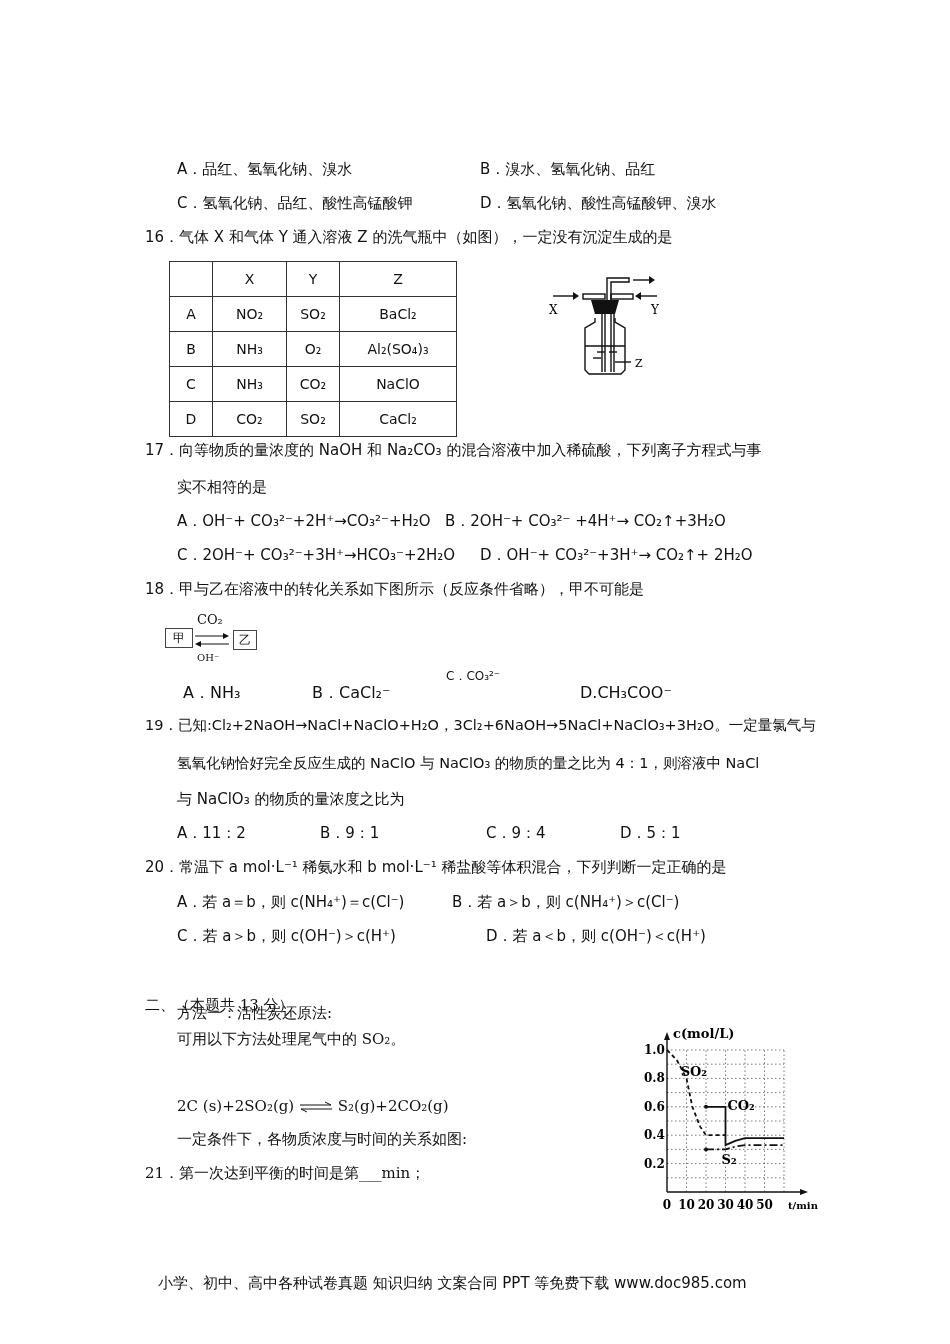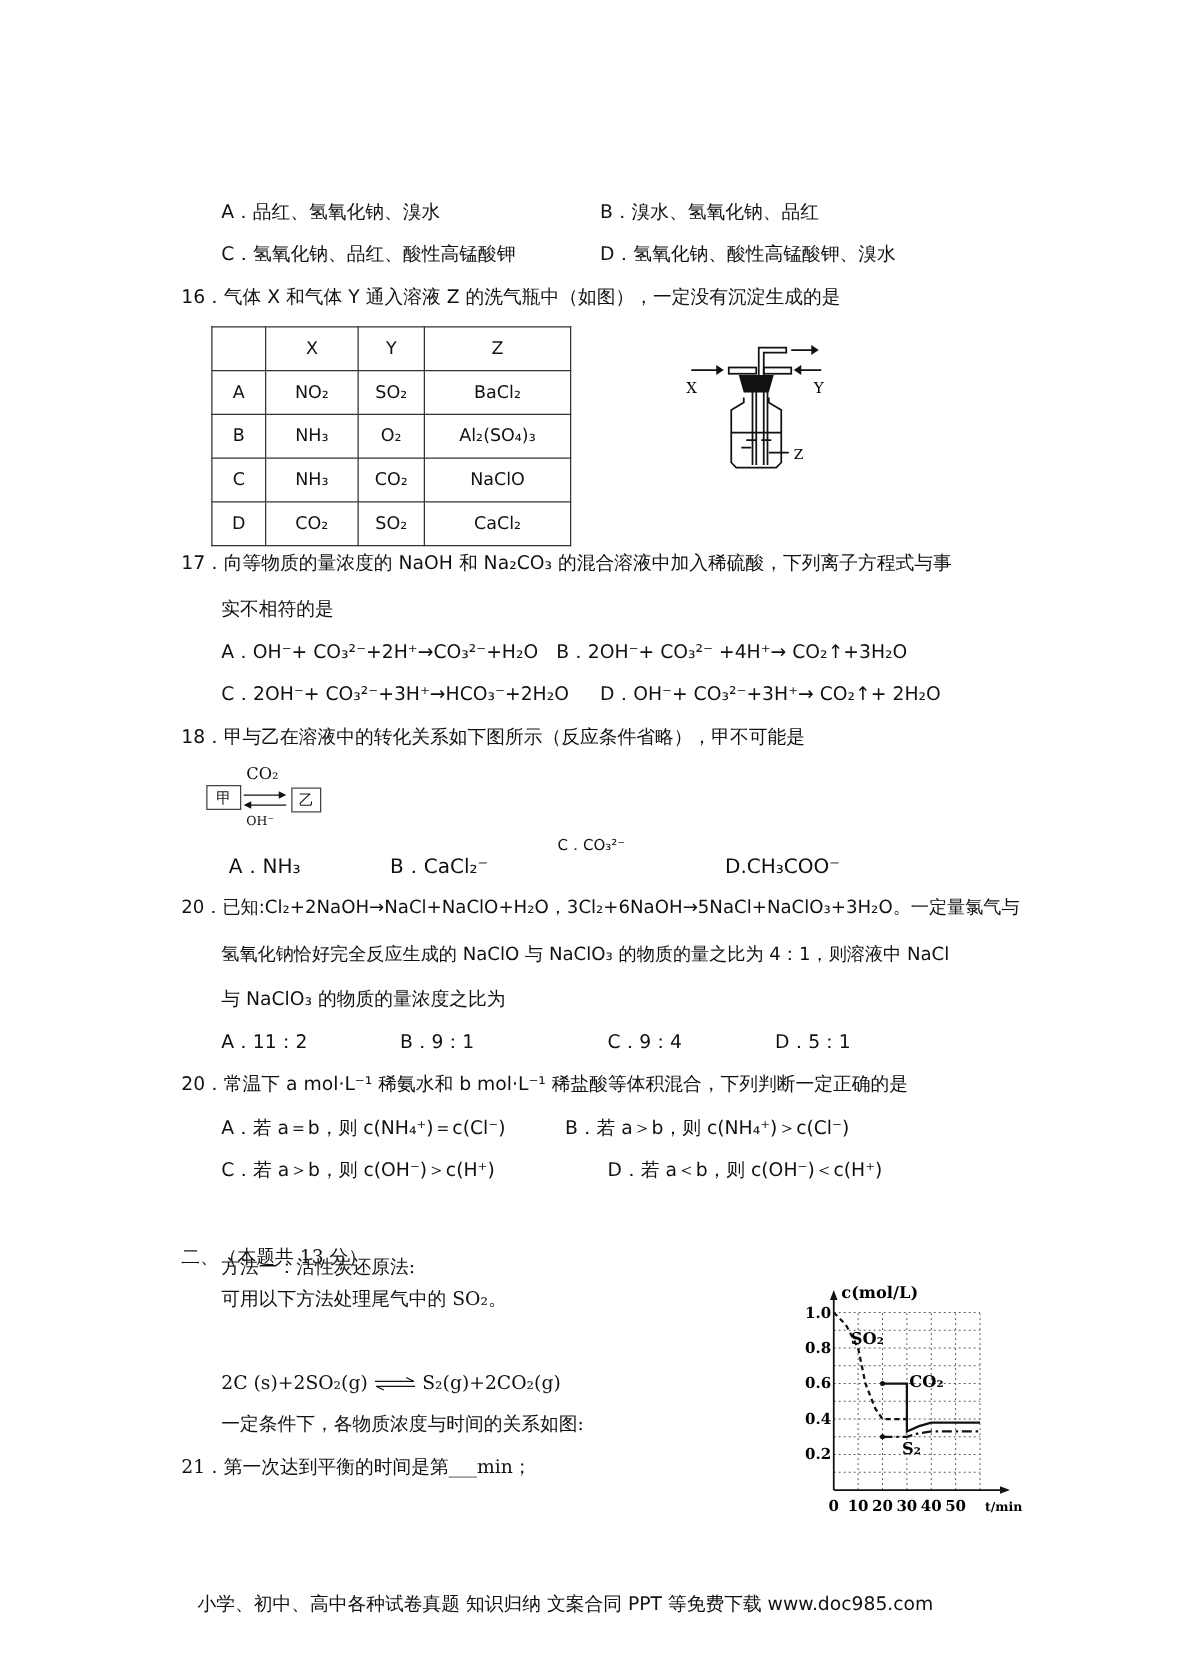--- a/index.html
+++ b/index.html
@@ -108,21 +108,21 @@
     <polygon points="36,6 30,3 30,9" fill="#111"></polygon>
     <line x1="4" y1="14" x2="36" y2="14" stroke="#111" stroke-width="1"></line>
     <polygon points="2,14 8,11 8,17" fill="#111"></polygon>
   </svg>
 </div>
 <div class="abs" style="left:183px;top:683px;font-size:16px">A．NH₃</div>
 <div class="abs" style="left:312px;top:683px;font-size:16px">B．CaCl₂⁻</div>
 <div class="abs" style="left:446px;top:668px;font-size:12px">C．CO₃²⁻</div>
 <div class="abs" style="left:580px;top:683px;font-size:16px">D.CH₃COO⁻</div>
 
-<div class="abs" style="left:145px;top:716px;font-size:14.5px">20．已知:Cl₂+2NaOH→NaCl+NaClO+H₂O，3Cl₂+6NaOH→5NaCl+NaClO₃+3H₂O。一定量氯气与</div>
+<div class="abs" style="left:145px;top:716px;font-size:14.5px">19．已知:Cl₂+2NaOH→NaCl+NaClO+H₂O，3Cl₂+6NaOH→5NaCl+NaClO₃+3H₂O。一定量氯气与</div>
 <div class="abs" style="left:177px;top:754px;font-size:14.5px">氢氧化钠恰好完全反应生成的 NaClO 与 NaClO₃ 的物质的量之比为 4：1，则溶液中 NaCl</div>
 <div class="abs" style="left:177px;top:790px">与 NaClO₃ 的物质的量浓度之比为</div>
 <div class="abs opt" style="left:177px;top:824px">A．11：2</div>
 <div class="abs opt" style="left:320px;top:824px">B．9：1</div>
 <div class="abs opt" style="left:486px;top:824px">C．9：4</div>
 <div class="abs opt" style="left:620px;top:824px">D．5：1</div>
 
 <div class="abs" style="left:145px;top:858px">20．常温下 a mol·L⁻¹ 稀氨水和 b mol·L⁻¹ 稀盐酸等体积混合，下列判断一定正确的是</div>
 <div class="abs opt" style="left:177px;top:893px">A．若 a＝b，则 c(NH₄⁺)＝c(Cl⁻)</div>
 <div class="abs opt" style="left:452px;top:893px">B．若 a＞b，则 c(NH₄⁺)＞c(Cl⁻)</div>

